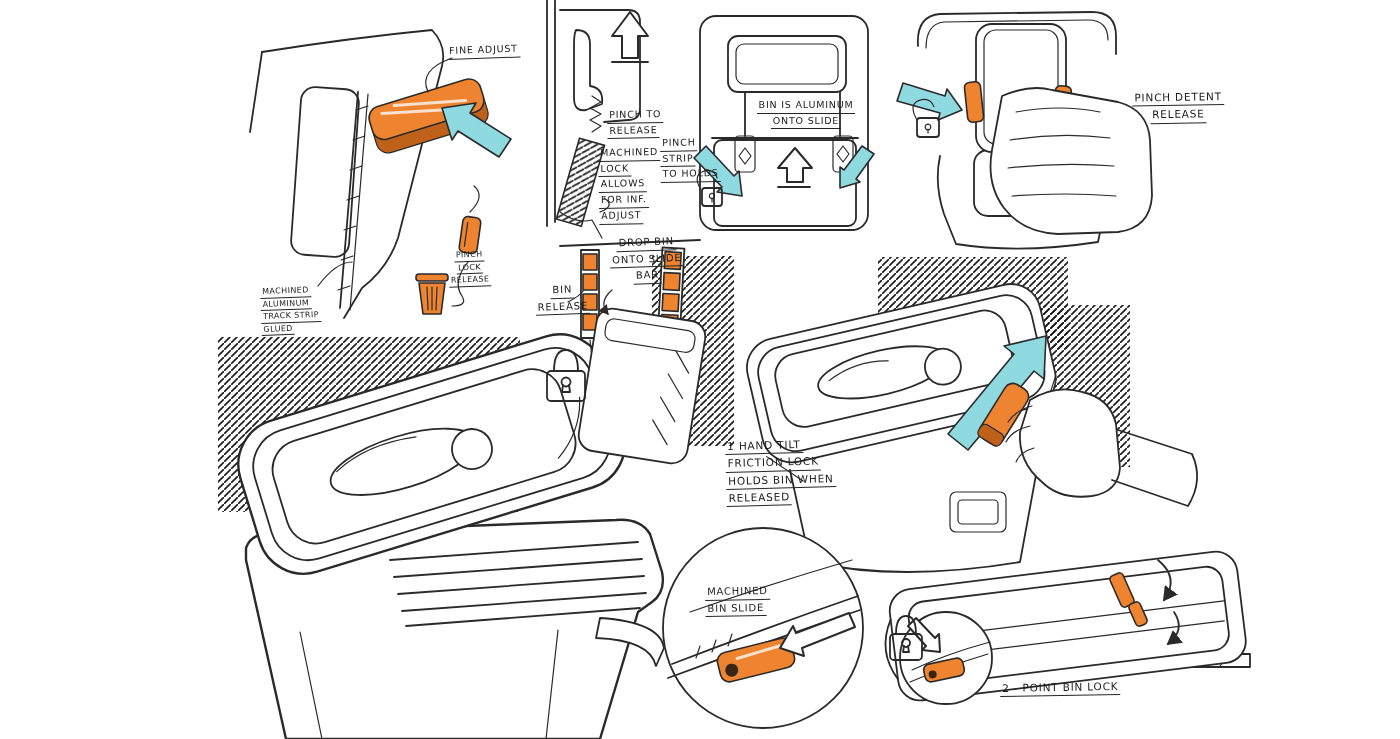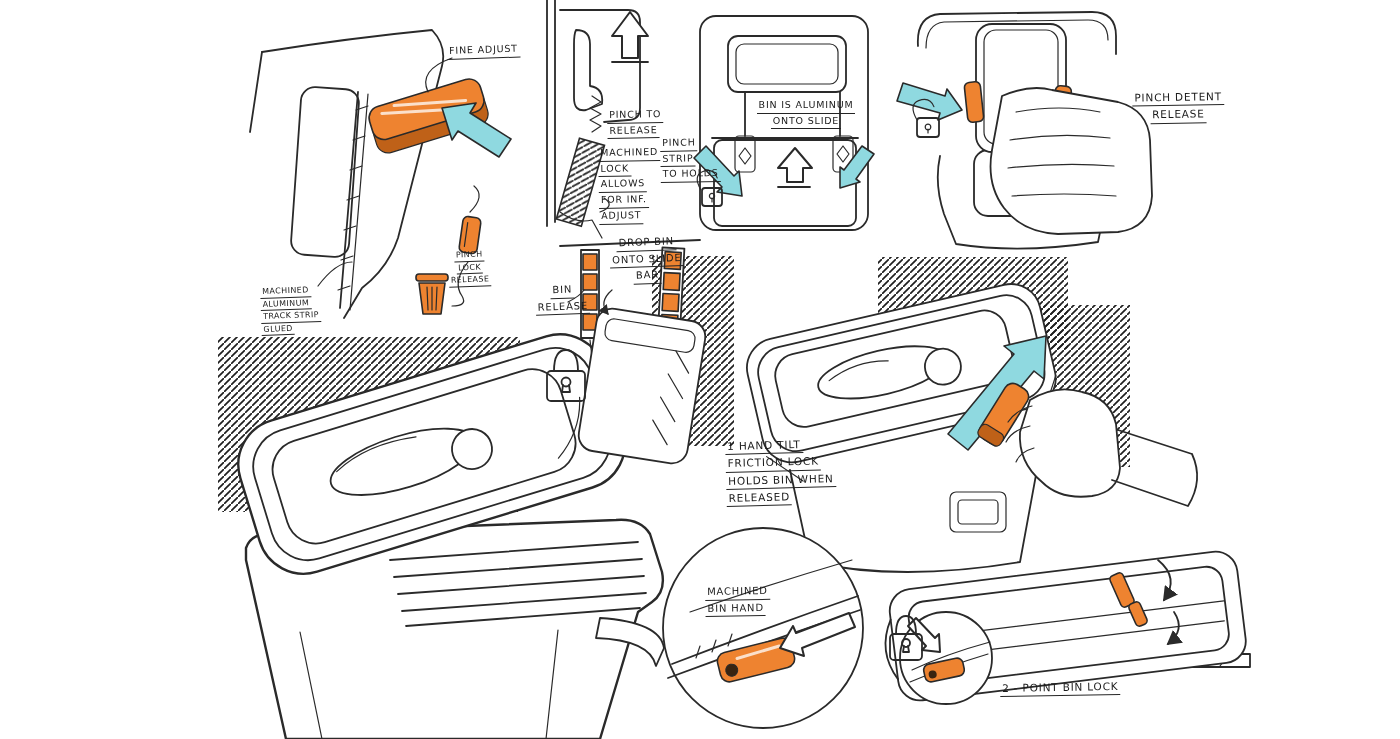--- a/index.html
+++ b/index.html
@@ -317,20 +317,20 @@
 
   <div class="ann f10" style="left:725px;top:438px;transform:rotate(-1.5deg);">
     <span>1 HAND TILT</span>
     <span>FRICTION LOCK</span>
     <span>HOLDS BIN WHEN</span>
     <span>RELEASED</span>
   </div>
 
   <div class="ann" style="left:705px;top:584px;transform:rotate(-1deg);z-index:6;">
     <span>MACHINED</span>
-    <span>BIN HAND</span>
+    <span>BIN SLIDE</span>
   </div>
 
   <div class="ann f10" style="left:1000px;top:680px;transform:rotate(-1deg);">
     <span>2 - POINT BIN LOCK</span>
   </div>
 
 </div>
 
 </body></html>

